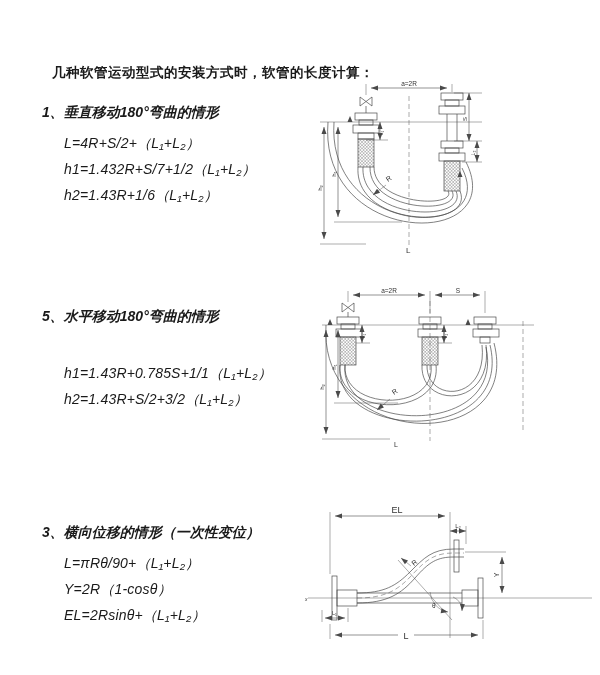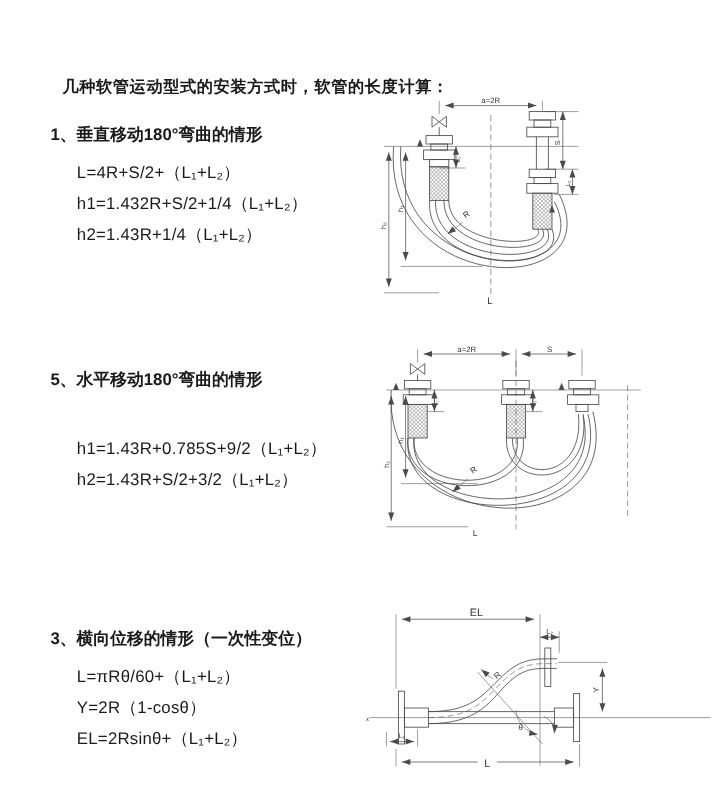--- a/index.html
+++ b/index.html
@@ -5,21 +5,21 @@
   html,body{margin:0;padding:0;}
   body{
     width:600px;height:675px;position:relative;overflow:hidden;
     background:#ffffff;color:#1a1a1a;
     font-family:"Liberation Sans","DejaVu Sans",sans-serif;
   }
   .doc-title{
     position:absolute;left:52px;top:20px;
     font-size:13.5px;font-weight:bold;letter-spacing:0.5px;white-space:nowrap;margin-top:44px;
   }
-  .section{position:absolute;left:42px;}
+  .section{position:absolute;left:42px;font-style:italic;}
   .section-heading{font-size:14px;font-weight:bold;white-space:nowrap;}
   .formula{
     position:absolute;left:22px;font-size:14px;white-space:nowrap;
     letter-spacing:0.2px;
     text-align:center;
   }
   .f1{top:31px}.f2{top:57px}.f3{top:83px}
   #sec1{top:104px}#sec2{top:308px}#sec3{top:524px}
   .diagram{position:absolute;}
   #dia1{left:314px;top:78px;}
@@ -48,33 +48,33 @@
       <path d="M0,3.2 L3.2,0 M0,0 L3.2,3.2" stroke="#8a8a8a" stroke-width="0.5"></path>
     </pattern>
   </defs>
 </svg>
 
 <div class="doc-title">几种软管运动型式的安装方式时，软管的长度计算：</div>
 
 <div class="section" id="sec1">
   <div class="section-heading">1、垂直移动180°弯曲的情形</div>
   <div class="formula f1">L=4R+S/2+（L₁+L₂）</div>
-  <div class="formula f2">h1=1.432R+S/2+1/4（L₁+L₂）</div>
-  <div class="formula f3">h2=1.43R+1/4（L₁+L₂）</div>
+  <div class="formula f2">h1=1.432R+S/7+1/2（L₁+L₂）</div>
+  <div class="formula f3">h2=1.43R+1/6（L₁+L₂）</div>
 </div>
 
 <div class="section" id="sec2">
   <div class="section-heading">5、水平移动180°弯曲的情形</div>
-  <div class="formula f2">h1=1.43R+0.785S+9/2（L₁+L₂）</div>
+  <div class="formula f2">h1=1.43R+0.785S+1/1（L₁+L₂）</div>
   <div class="formula f3">h2=1.43R+S/2+3/2（L₁+L₂）</div>
 </div>
 
 <div class="section" id="sec3">
   <div class="section-heading">3、横向位移的情形（一次性变位）</div>
-  <div class="formula f1">L=πRθ/60+（L₁+L₂）</div>
+  <div class="formula f1">L=πRθ/90+（L₁+L₂）</div>
   <div class="formula f2">Y=2R（1-cosθ）</div>
   <div class="formula f3">EL=2Rsinθ+（L₁+L₂）</div>
 </div>
 
 <svg id="dia1" class="diagram" width="200" height="178" viewBox="0 0 200 178">
 
   <line class="dim" x1="57" y1="10" x2="133" y2="10" marker-start="url(#mB)" marker-end="url(#mA)"></line>
   <line class="thin" x1="52" y1="6" x2="52" y2="17"></line>
     <line class="thin" x1="138" y1="6" x2="138" y2="14"></line>
   <text x="95" y="8" font-size="6.5" text-anchor="middle">a=2R</text>

